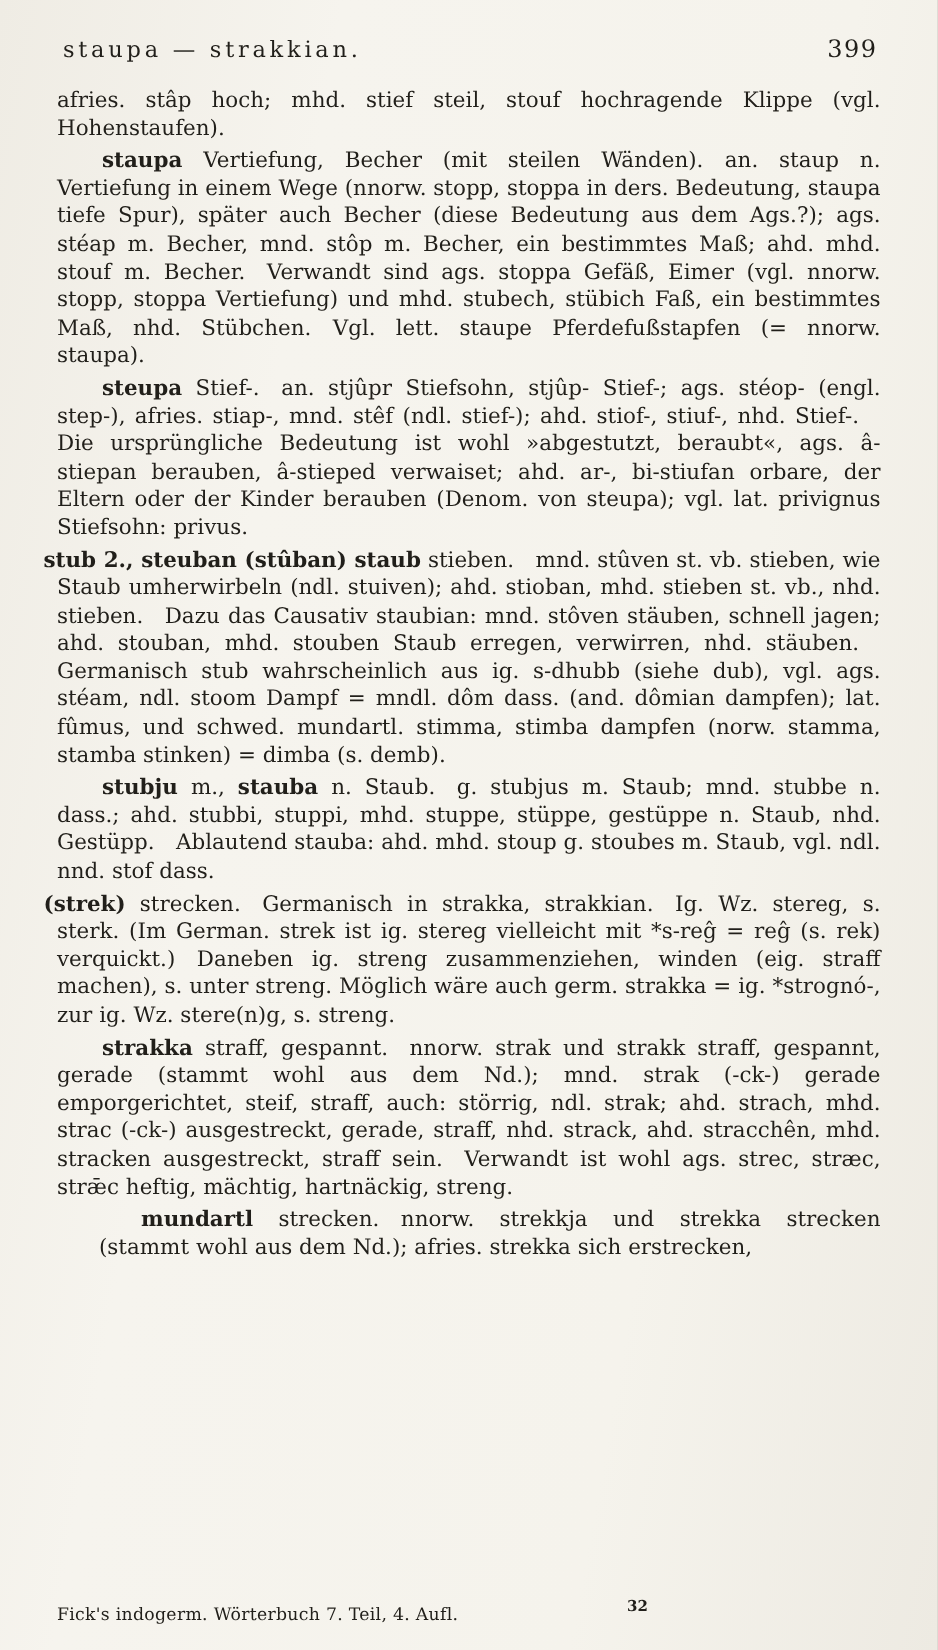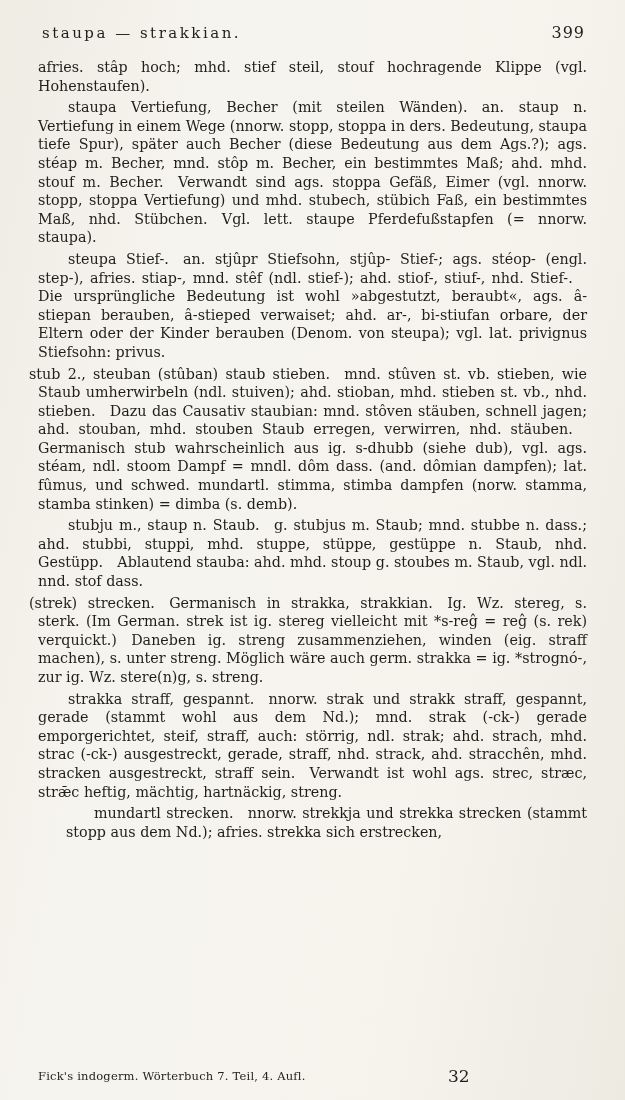--- a/index.html
+++ b/index.html
@@ -44,61 +44,62 @@
     line-height: 18.6px;
     text-align: justify;
   }
   .para {
     margin: 0 0 3px 0;
   }
   .para.cont { }
   .para.sub  { text-indent: 30px; }
   .para.main { text-indent: -9px; }
   .para.sub2 { margin-left: 28px; text-indent: 28px; }
-  .para strong { font-weight: normal; }
+  .para strong { font-weight: bold; }
   .footer {
     position: absolute;
     left: 38px;
     right: 38px;
     bottom: 16px;
     height: 18px;
     font-size: 11.5px;
   }
   .imprint {
     position: absolute;
     left: 0;
     top: 3px;
     letter-spacing: 0.2px;
   }
   .signature {
     position: absolute;
-    left: 410px;
+    left: 380px;
     top: 0;
-    font-size: 17px;
+    font-size: 10px;
+    font-weight: bold;
   }
 </style>
 </head>
 <body>
 
 <div class="page">
 
   <div class="header">
     <span class="running-title">staupa — strakkian.</span>
     <span class="page-number">399</span>
   </div>
 
   <div class="body-text" id="entries">
       <p class="para cont"><span>afries. stâp hoch; mhd. stief steil, stouf hochragende Klippe (vgl. Hohenstaufen).</span></p>
       <p class="para sub"><strong>staupa</strong><span> Vertiefung, Becher (mit steilen Wänden). an. staup n. Vertiefung in einem Wege (nnorw. stopp, stoppa in ders. Bedeutung, staupa tiefe Spur), später auch Becher (diese Bedeutung aus dem Ags.?); ags. stéap m. Becher, mnd. stôp m. Becher, ein bestimmtes Maß; ahd. mhd. stouf m. Becher. Verwandt sind ags. stoppa Gefäß, Eimer (vgl. nnorw. stopp, stoppa Vertiefung) und mhd. stubech, stübich Faß, ein bestimmtes Maß, nhd. Stübchen. Vgl. lett. staupe Pferdefußstapfen (= nnorw. staupa).</span></p>
       <p class="para sub"><strong>steupa</strong><span> Stief-. an. stjûpr Stiefsohn, stjûp- Stief-; ags. stéop- (engl. step-), afries. stiap-, mnd. stêf (ndl. stief-); ahd. stiof-, stiuf-, nhd. Stief-. Die ursprüngliche Bedeutung ist wohl »abgestutzt, beraubt«, ags. â-stiepan berauben, â-stieped verwaiset; ahd. ar-, bi-stiufan orbare, der Eltern oder der Kinder berauben (Denom. von steupa); vgl. lat. privignus Stiefsohn: privus.</span></p>
       <p class="para main"><strong>stub 2., steuban (stûban) staub</strong><span> stieben. mnd. stûven st. vb. stieben, wie Staub umherwirbeln (ndl. stuiven); ahd. stioban, mhd. stieben st. vb., nhd. stieben. Dazu das Causativ staubian: mnd. stôven stäuben, schnell jagen; ahd. stouban, mhd. stouben Staub erregen, verwirren, nhd. stäuben. Germanisch stub wahrscheinlich aus ig. s-dhubb (siehe dub), vgl. ags. stéam, ndl. stoom Dampf = mndl. dôm dass. (and. dômian dampfen); lat. fûmus, und schwed. mundartl. stimma, stimba dampfen (norw. stamma, stamba stinken) = dimba (s. demb).</span></p>
-      <p class="para sub"><strong>stubju</strong><span> m., </span><strong>staup</strong><span> n. Staub. g. stubjus m. Staub; mnd. stubbe n. dass.; ahd. stubbi, stuppi, mhd. stuppe, stüppe, gestüppe n. Staub, nhd. Gestüpp. Ablautend stauba: ahd. mhd. stoup g. stoubes m. Staub, vgl. ndl. nnd. stof dass.</span></p>
+      <p class="para sub"><strong>stubju</strong><span> m., </span><strong>stauba</strong><span> n. Staub. g. stubjus m. Staub; mnd. stubbe n. dass.; ahd. stubbi, stuppi, mhd. stuppe, stüppe, gestüppe n. Staub, nhd. Gestüpp. Ablautend stauba: ahd. mhd. stoup g. stoubes m. Staub, vgl. ndl. nnd. stof dass.</span></p>
       <p class="para main"><strong>(strek)</strong><span> strecken. Germanisch in strakka, strakkian. Ig. Wz. stereg, s. sterk.  (Im German. strek ist ig. stereg vielleicht mit *s-reĝ = reĝ (s. rek) verquickt.) Daneben ig. streng zusammenziehen, winden (eig. straff machen), s. unter streng.  Möglich wäre auch germ. strakka = ig. *strognó-, zur ig. Wz. stere(n)g, s. streng.</span></p>
       <p class="para sub"><strong>strakka</strong><span> straff, gespannt. nnorw. strak und strakk straff, gespannt, gerade (stammt wohl aus dem Nd.); mnd. strak (-ck-) gerade emporgerichtet, steif, straff, auch: störrig, ndl. strak; ahd. strach, mhd. strac (-ck-) ausgestreckt, gerade, straff, nhd. strack, ahd. stracchên, mhd. stracken ausgestreckt, straff sein. Verwandt ist wohl ags. strec, stræc, strǣc heftig, mächtig, hartnäckig, streng.</span></p>
-      <p class="para sub2"><strong>mundartl</strong><span> strecken. nnorw. strekkja und strekka strecken (stammt stopp aus dem Nd.); afries. strekka sich erstrecken,</span></p>
+      <p class="para sub2"><strong>mundartl</strong><span> strecken. nnorw. strekkja und strekka strecken (stammt wohl aus dem Nd.); afries. strekka sich erstrecken,</span></p>
     </div>
 
   <div class="footer">
     <span class="imprint">Fick's indogerm. Wörterbuch 7. Teil, 4. Aufl.</span>
     <span class="signature">32</span>
   </div>
 
 </div>
 
 </body></html>

